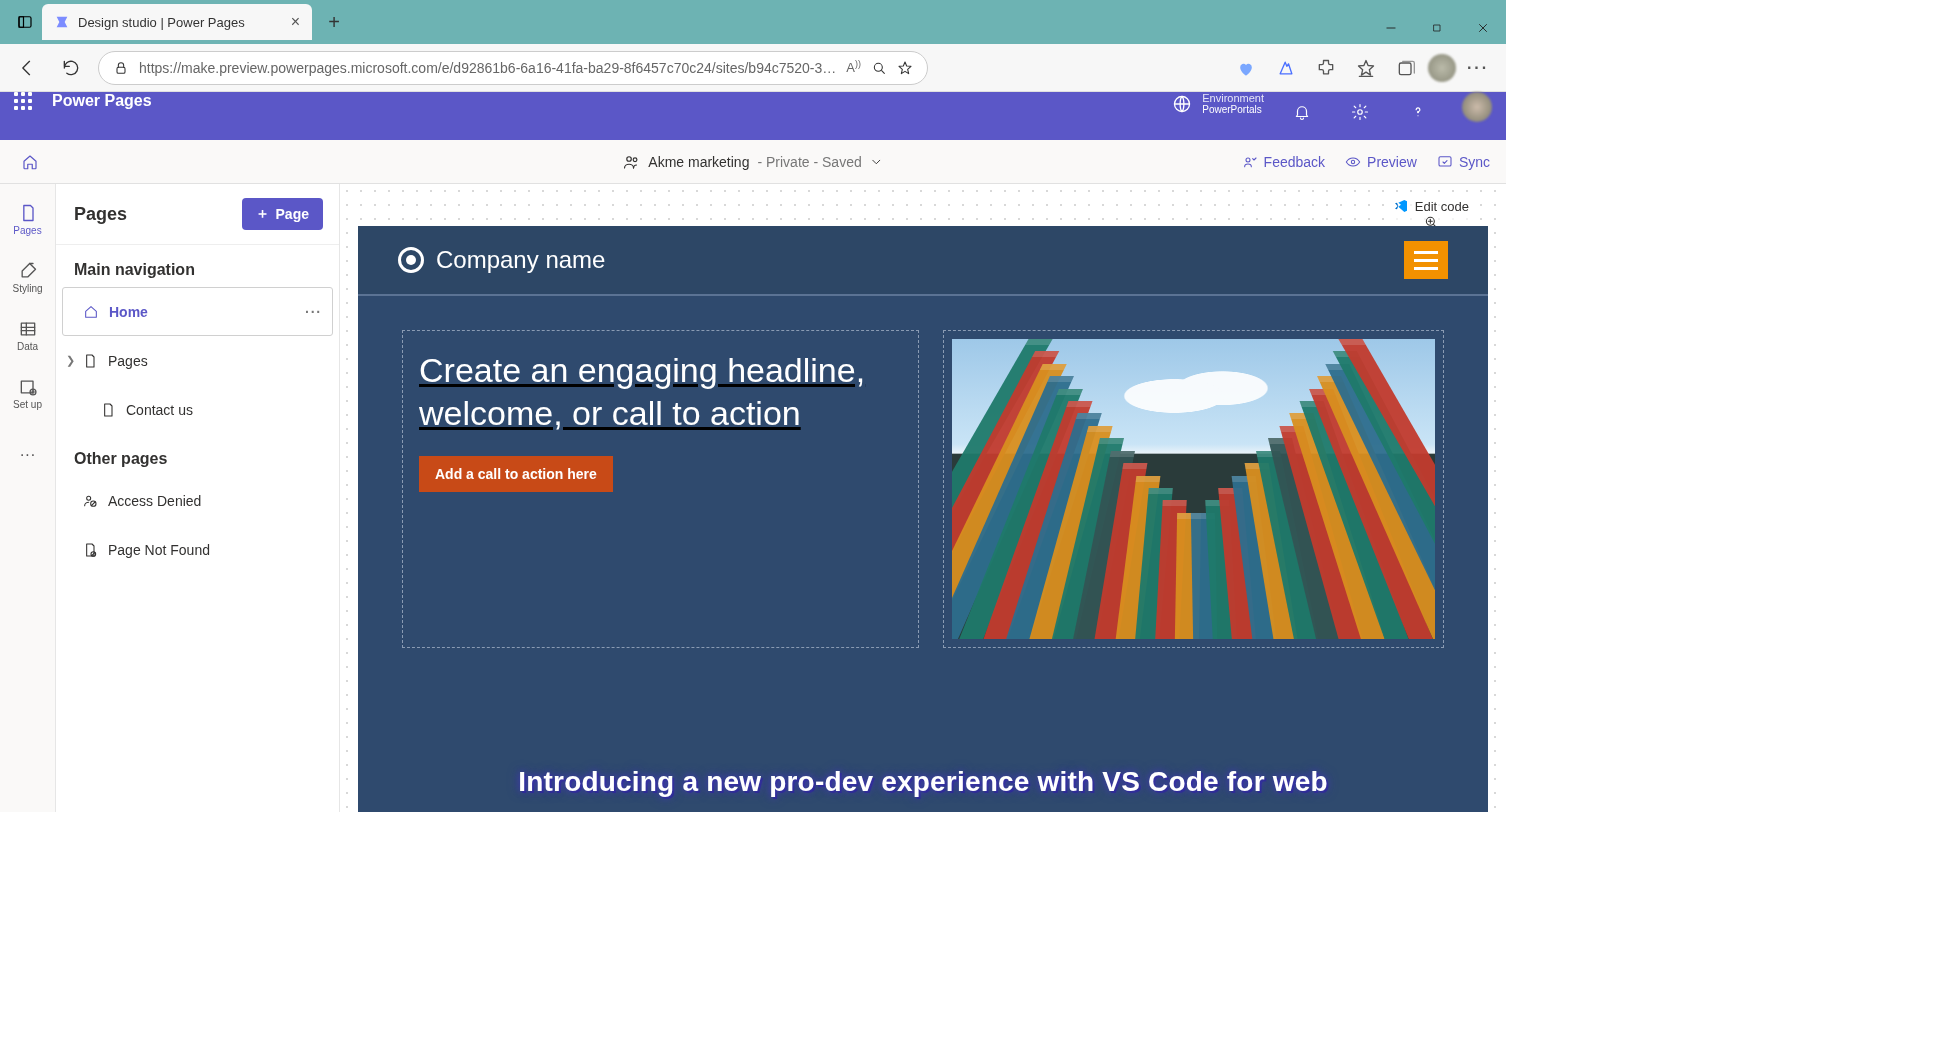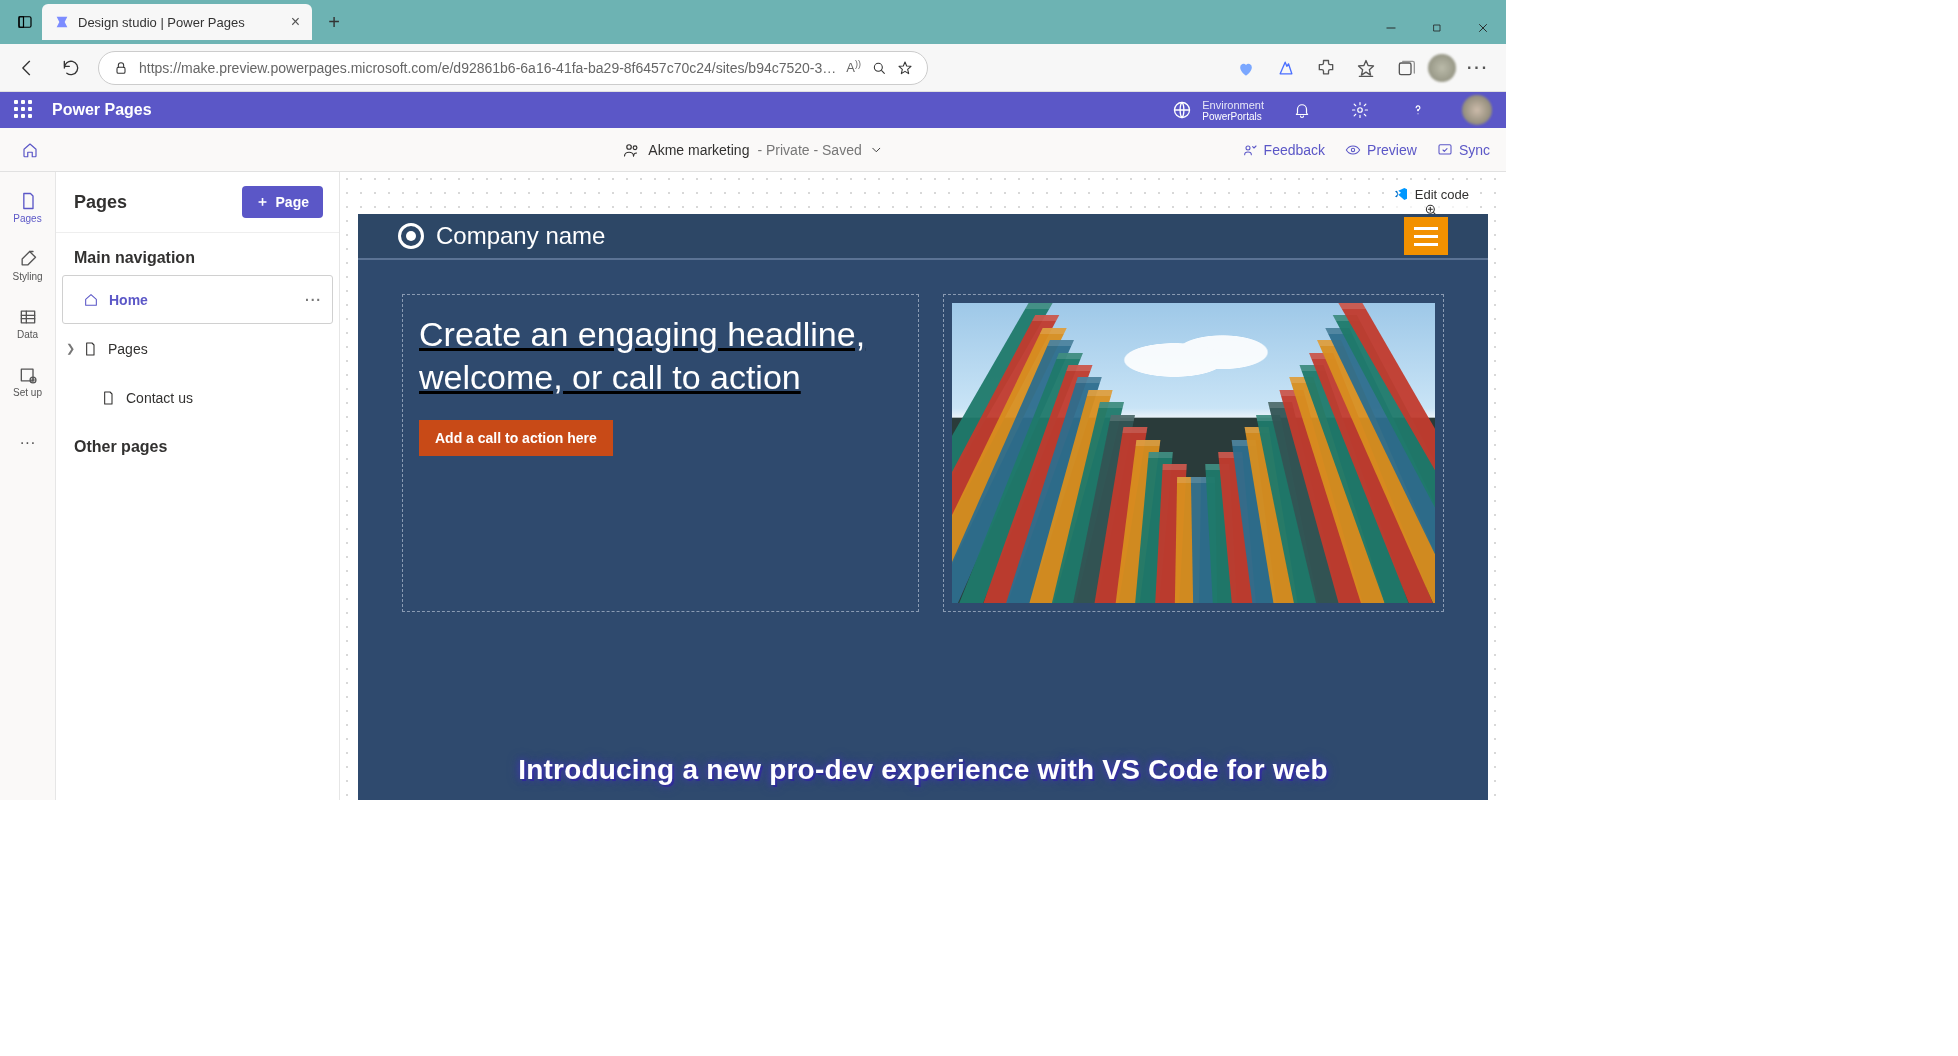--- a/index.html
+++ b/index.html
@@ -20,21 +20,21 @@
 .addr-bar .nav-btn { width: 34px; height: 34px; display: flex; align-items: center; justify-content: center; color: #333; border-radius: 4px; }
 .addr-bar .nav-btn svg { width: 20px; height: 20px; }
 .url-box { flex: 1; max-width: 830px; height: 34px; border: 1px solid #ccc; border-radius: 17px; display: flex; align-items: center; padding: 0 14px; gap: 10px; font-size: 14px; color: #333; background: #fff; }
 .url-box .url-text { flex: 1; overflow: hidden; white-space: nowrap; text-overflow: ellipsis; color: #666; }
 .addr-actions { display: flex; align-items: center; gap: 4px; margin-left: auto; }
 .addr-actions .ic { width: 36px; height: 34px; display: flex; align-items: center; justify-content: center; color: #555; }
 .addr-actions .ic svg { width: 20px; height: 20px; }
 .profile-blur { width: 28px; height: 28px; border-radius: 50%; background: radial-gradient(circle,#bba,#887); filter: blur(1px); }
 
 
-.app-header { background: #5b57c7; height: 36px; display: flex; align-items: center; color: #fff; padding: 0 14px; gap: 18px; }
+.app-header { background: #5b57c7; height: 48px; display: flex; align-items: flex-start; color: #fff; padding: 0 14px; gap: 18px; }
 .waffle { width: 20px; height: 20px; display: grid; grid-template-columns: repeat(3,4px); grid-template-rows: repeat(3,4px); gap: 3px; }
 .waffle span { background: #fff; border-radius: 1px; }
 .app-title { font-size: 16px; font-weight: 600; }
 .env-block { margin-left: auto; display: flex; align-items: center; gap: 10px; font-size: 12px; }
 .env-text .lbl { font-size: 11px; opacity: .85; }
 .env-text .val { font-size: 10px; }
 .hdr-icon { width: 40px; height: 40px; display: flex; align-items: center; justify-content: center; }
 .hdr-icon svg { width: 18px; height: 18px; }
 .hdr-avatar { width: 30px; height: 30px; border-radius: 50%; background: radial-gradient(circle,#cba,#776); filter: blur(1px); margin-left: 6px; }
 
@@ -71,21 +71,21 @@
 .tree-item svg { width: 16px; height: 16px; flex-shrink: 0; }
 
 
 .canvas-wrap { flex: 1; background: #fff; background-image: radial-gradient(#d8d8d8 1px, transparent 1px); background-size: 14px 14px; position: relative; padding: 12px 12px 0 18px; }
 .canvas-toolbar { position: absolute; top: 10px; right: 29px; display: flex; align-items: center; gap: 0; background: rgba(255,255,255,.7); padding: 4px 8px; border-radius: 4px; flex-direction: column; }
 .canvas-toolbar .tb { display: flex; align-items: center; gap: 6px; font-size: 13px; color: #323130; cursor: pointer; }
 .canvas-toolbar svg { width: 16px; height: 16px; }
 .vscode-ic { color: #0098ff; }
 
 .preview-frame { position: absolute; left: 18px; right: 18px; top: 42px; bottom: 0; background: #2f4a6e; overflow: hidden; }
-.pf-header { height: 44px; background: #2d4766; display: flex; align-items: center; padding: 0 40px; }
+.pf-header { height: 68px; background: #2d4766; display: flex; align-items: center; padding: 0 40px; }
 .pf-logo { display: flex; align-items: center; gap: 12px; color: #fff; font-size: 24px; }
 .pf-logo .ring { width: 26px; height: 26px; border: 3px solid #fff; border-radius: 50%; position: relative; }
 .pf-logo .ring::after { content: ""; position: absolute; inset: 5px; border-radius: 50%; background: #fff; }
 .pf-hamburger { margin-left: auto; width: 44px; height: 38px; background: #f29100; display: flex; flex-direction: column; align-items: center; justify-content: center; gap: 5px; }
 .pf-hamburger span { width: 24px; height: 3px; background: #fff; }
 .pf-divider { height: 2px; background: #5b7394; }
 
 .pf-hero { display: flex; gap: 24px; padding: 34px 44px 0; }
 .pf-col { border: 1px dashed #8a9bb3; padding: 18px 16px; text-decoration: underline; }
 .pf-col.left { flex: 1; }
@@ -354,20 +354,39 @@
         <span>Pages</span>
       </div>
       <div class="tree-item child">
         <svg viewBox="0 0 24 24">
             <path d="M7 3h8l3 3v15H7z"></path>
           </svg>
         <span>Contact us</span>
       </div>
     </div>
     <div class="section-label">Other pages</div>
+    <div class="tree">
+      <div class="tree-item">
+        <svg viewBox="0 0 24 24">
+            <circle cx="10" cy="8" r="3"></circle>
+            <path d="M4 19c0-3 3-5 6-5"></path>
+            <circle cx="17" cy="16" r="4"></circle>
+            <line x1="14.5" y1="18.5" x2="19.5" y2="13.5"></line>
+          </svg>
+        <span>Access Denied</span>
+      </div>
+      <div class="tree-item">
+        <svg viewBox="0 0 24 24">
+            <path d="M7 3h8l3 3v15H7z"></path>
+            <circle cx="17" cy="18" r="3.5"></circle>
+            <line x1="15" y1="20" x2="19" y2="16"></line>
+          </svg>
+        <span>Page Not Found</span>
+      </div>
+    </div>
   </div>
 
   <div class="canvas-wrap">
     <div class="canvas-toolbar">
       <div class="tb">
         <svg viewBox="0 0 24 24" class="vscode-ic">
             <path d="M17 3l4 2v14l-4 2-9-8 4-3-4-3z" fill="#0098ff" stroke="none"></path>
             <path d="M3 8l3-1 2 5-2 5-3-1 4-4z" fill="#0070cc" stroke="none"></path>
           </svg>
         <span>Edit code</span>

